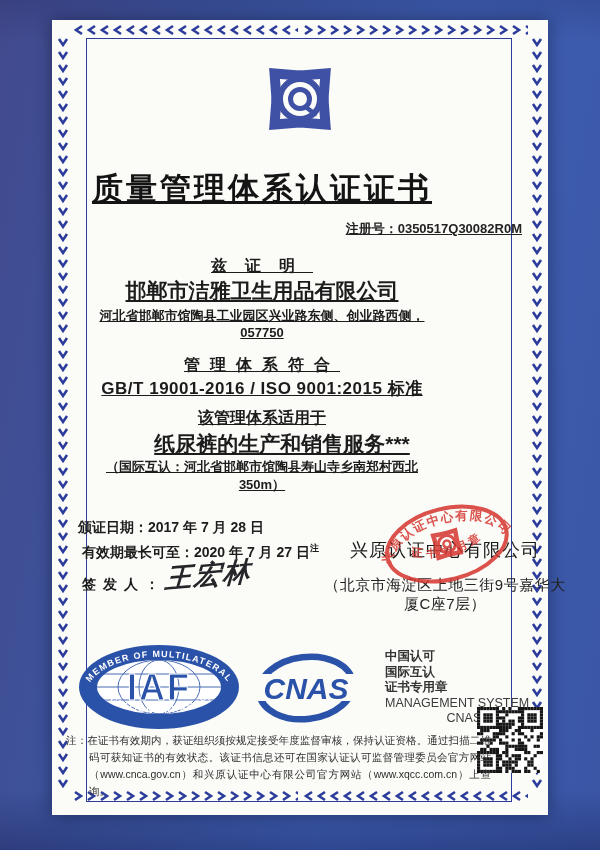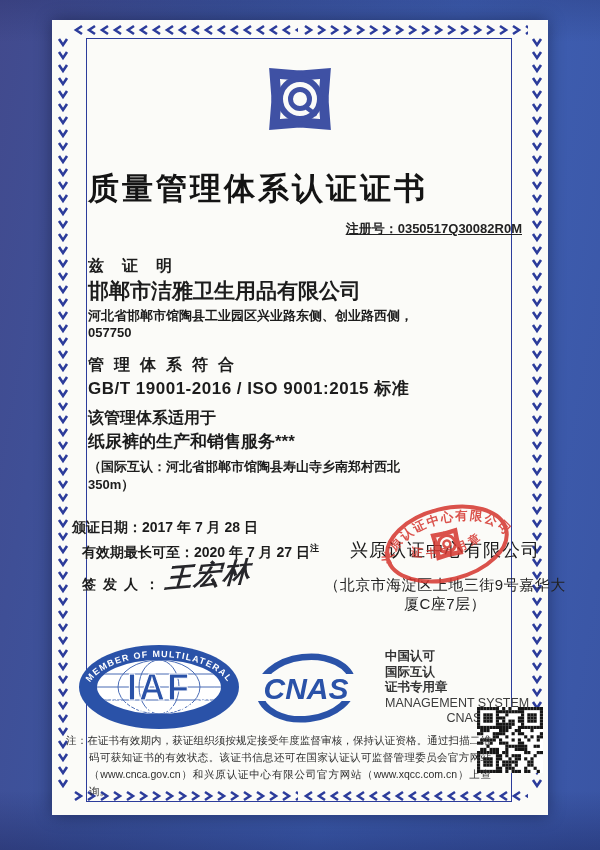--- a/index.html
+++ b/index.html
@@ -14,32 +14,32 @@
     position:absolute;left:52px;top:20px;width:496px;height:795px;
     background:var(--page-bg,#fbfbf8);
     box-shadow:0 0 16px rgba(0,0,20,.4);
   }
   .inner-line{
     position:absolute;left:34px;top:18px;width:424px;height:762px;
     border:1.5px solid var(--border-blue,#2c3c9b);
   }
   .strip{position:absolute;display:block;}
   .abs{position:absolute;}
-  .ctr{left:36px;width:348px;}
+  .ctr{left:36px;width:348px;text-align:center;text-decoration:underline;}
   .blk{color:var(--ink,#1c1c1c);}
   .title{font-size:31px;font-weight:bold;letter-spacing:3px;color:#141414;}
   .reg{font-size:13px;font-weight:bold;color:#222;text-decoration:underline;}
   .hereby{font-size:16px;font-weight:bold;letter-spacing:18px;}
   .company{font-size:21px;font-weight:bold;}
   .addr{font-size:13px;font-weight:bold;}
   .credit{font-size:14px;font-weight:bold;}
   .conf{font-size:16px;font-weight:bold;letter-spacing:10px;}
   .std{font-size:17px;font-weight:bold;letter-spacing:.5px;}
   .scopeh{font-size:16px;font-weight:600;}
-  .scope{font-size:17px;font-weight:bold;}
+  .scope{font-size:21px;font-weight:bold;padding-left:20px;}
   .sites{font-size:13px;font-weight:bold;}
   .dateline{font-size:14px;font-weight:bold;color:#1c1c1c;}
   .signer{font-size:14px;font-weight:bold;letter-spacing:7px;}
   .signature{
     font-size:27px;font-weight:bold;font-style:italic;color:#26262a;
     transform:rotate(-5deg) skewX(-8deg);transform-origin:left bottom;
     letter-spacing:2px;white-space:nowrap;
   }
   sup.notemark{font-size:9px;font-weight:bold;vertical-align:super;}
   .issuer-name{font-size:18px;font-weight:500;letter-spacing:1px;color:#1b1b1b;text-align:center;}
@@ -116,21 +116,21 @@
 
   <div class="abs ctr hereby blk" style="top:236px">兹证明</div>
   <div class="abs ctr company blk" style="top:257px">邯郸市洁雅卫生用品有限公司</div>
   <div class="abs ctr addr blk" style="top:287px">河北省邯郸市馆陶县工业园区兴业路东侧、创业路西侧，057750</div>
   <div class="abs ctr conf blk" style="top:335px">管理体系符合</div>
   <div class="abs ctr std blk" style="top:357px">GB/T 19001-2016 / ISO 9001:2015 标准</div>
   <div class="abs ctr scopeh blk" style="top:388px">该管理体系适用于</div>
   <div class="abs ctr scope blk" style="top:410px">纸尿裤的生产和销售服务***</div>
   <div class="abs ctr sites blk" style="top:438px">（国际互认：河北省邯郸市馆陶县寿山寺乡南郑村西北350m）</div>
 
-  <div class="abs dateline" style="left:20px;top:499px">颁证日期：2017 年 7 月 28 日</div>
+  <div class="abs dateline" style="left:26px;top:499px">颁证日期：2017 年 7 月 28 日</div>
   <div class="abs dateline" style="left:30px;top:522px"><span>有效期最长可至：2020 年 7 月 27 日</span><sup class="notemark">注</sup></div>
   <div class="abs signer blk" style="left:30px;top:556px">签发人：</div>
   <div class="abs signature" style="left:112px;top:541px">王宏林</div>
 
   <div class="abs issuer-name" style="left:268px;top:518px;width:250px">兴原认证中心有限公司</div>
   <div class="abs issuer-addr" style="left:268px;top:556px;width:250px">（北京市海淀区上地三街9号嘉华大厦C座7层）</div>
 
   <svg class="abs" style="left:305px;top:462px;transform:rotate(-14deg);opacity:.85" width="180" height="125" viewBox="0 0 180 125">
     <defs>
       <path id="stArcTop" d="M 30,74 A 60,34 0 1 1 150,74" fill="none"></path>

